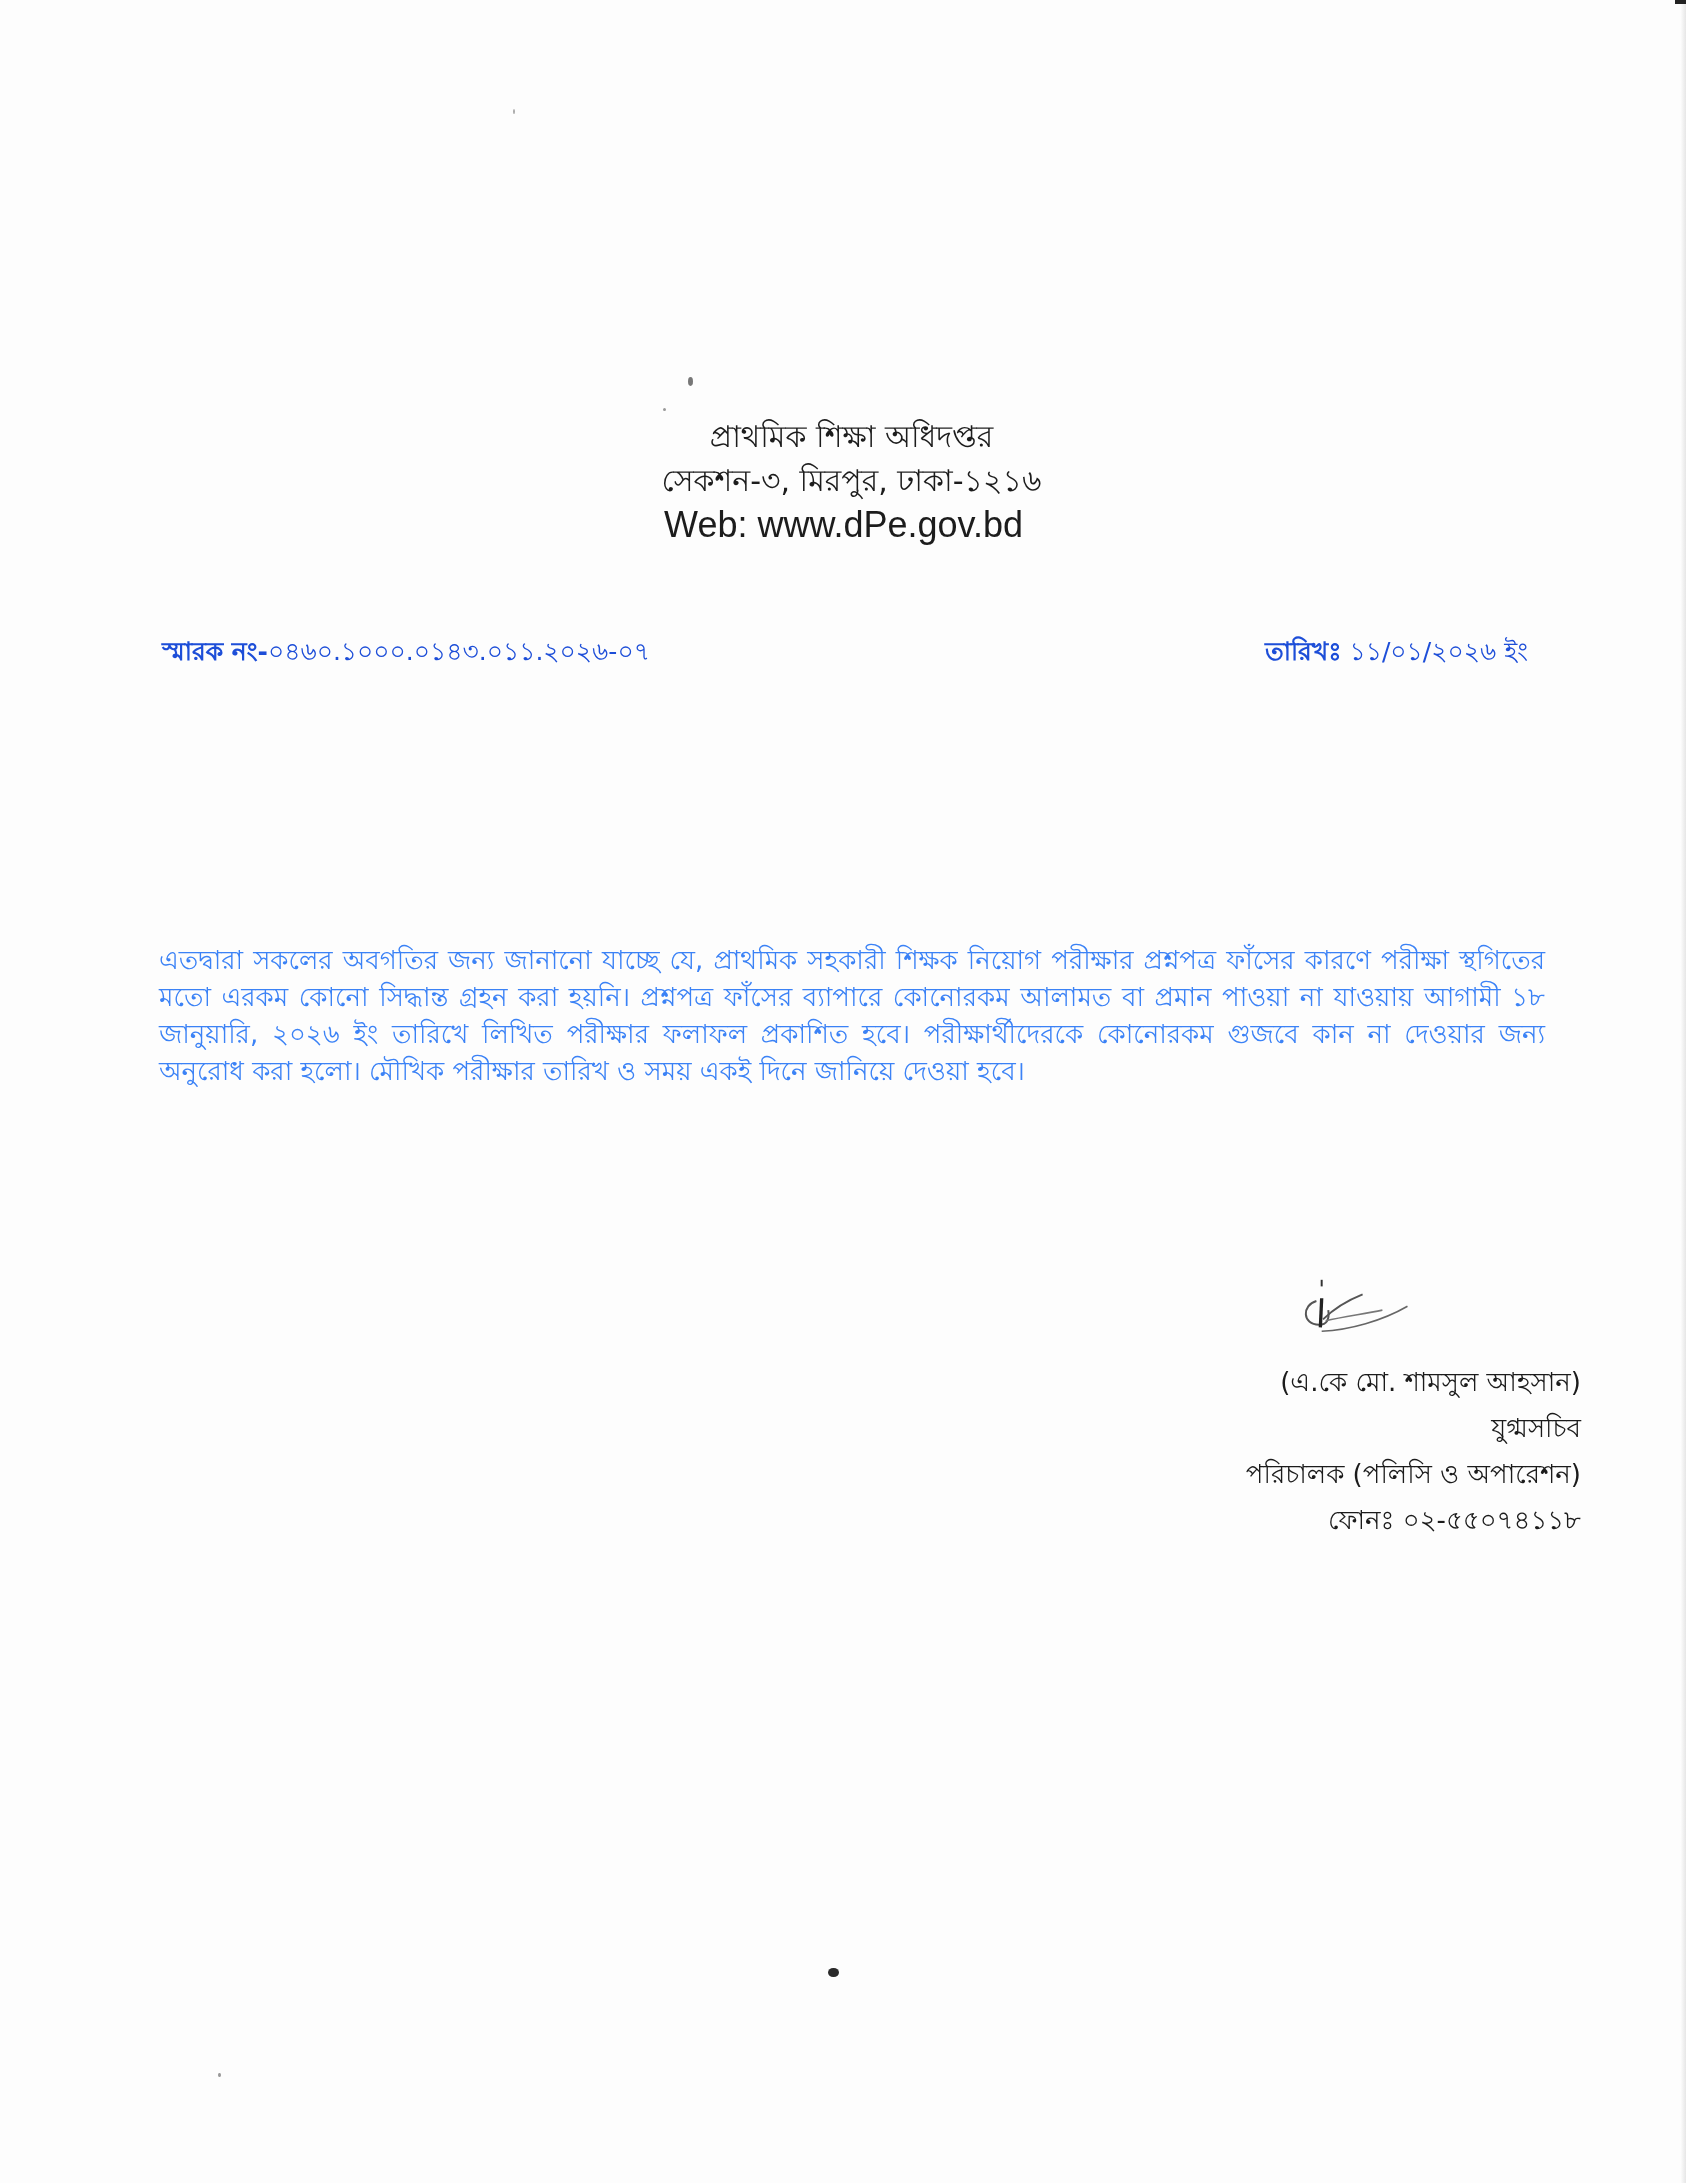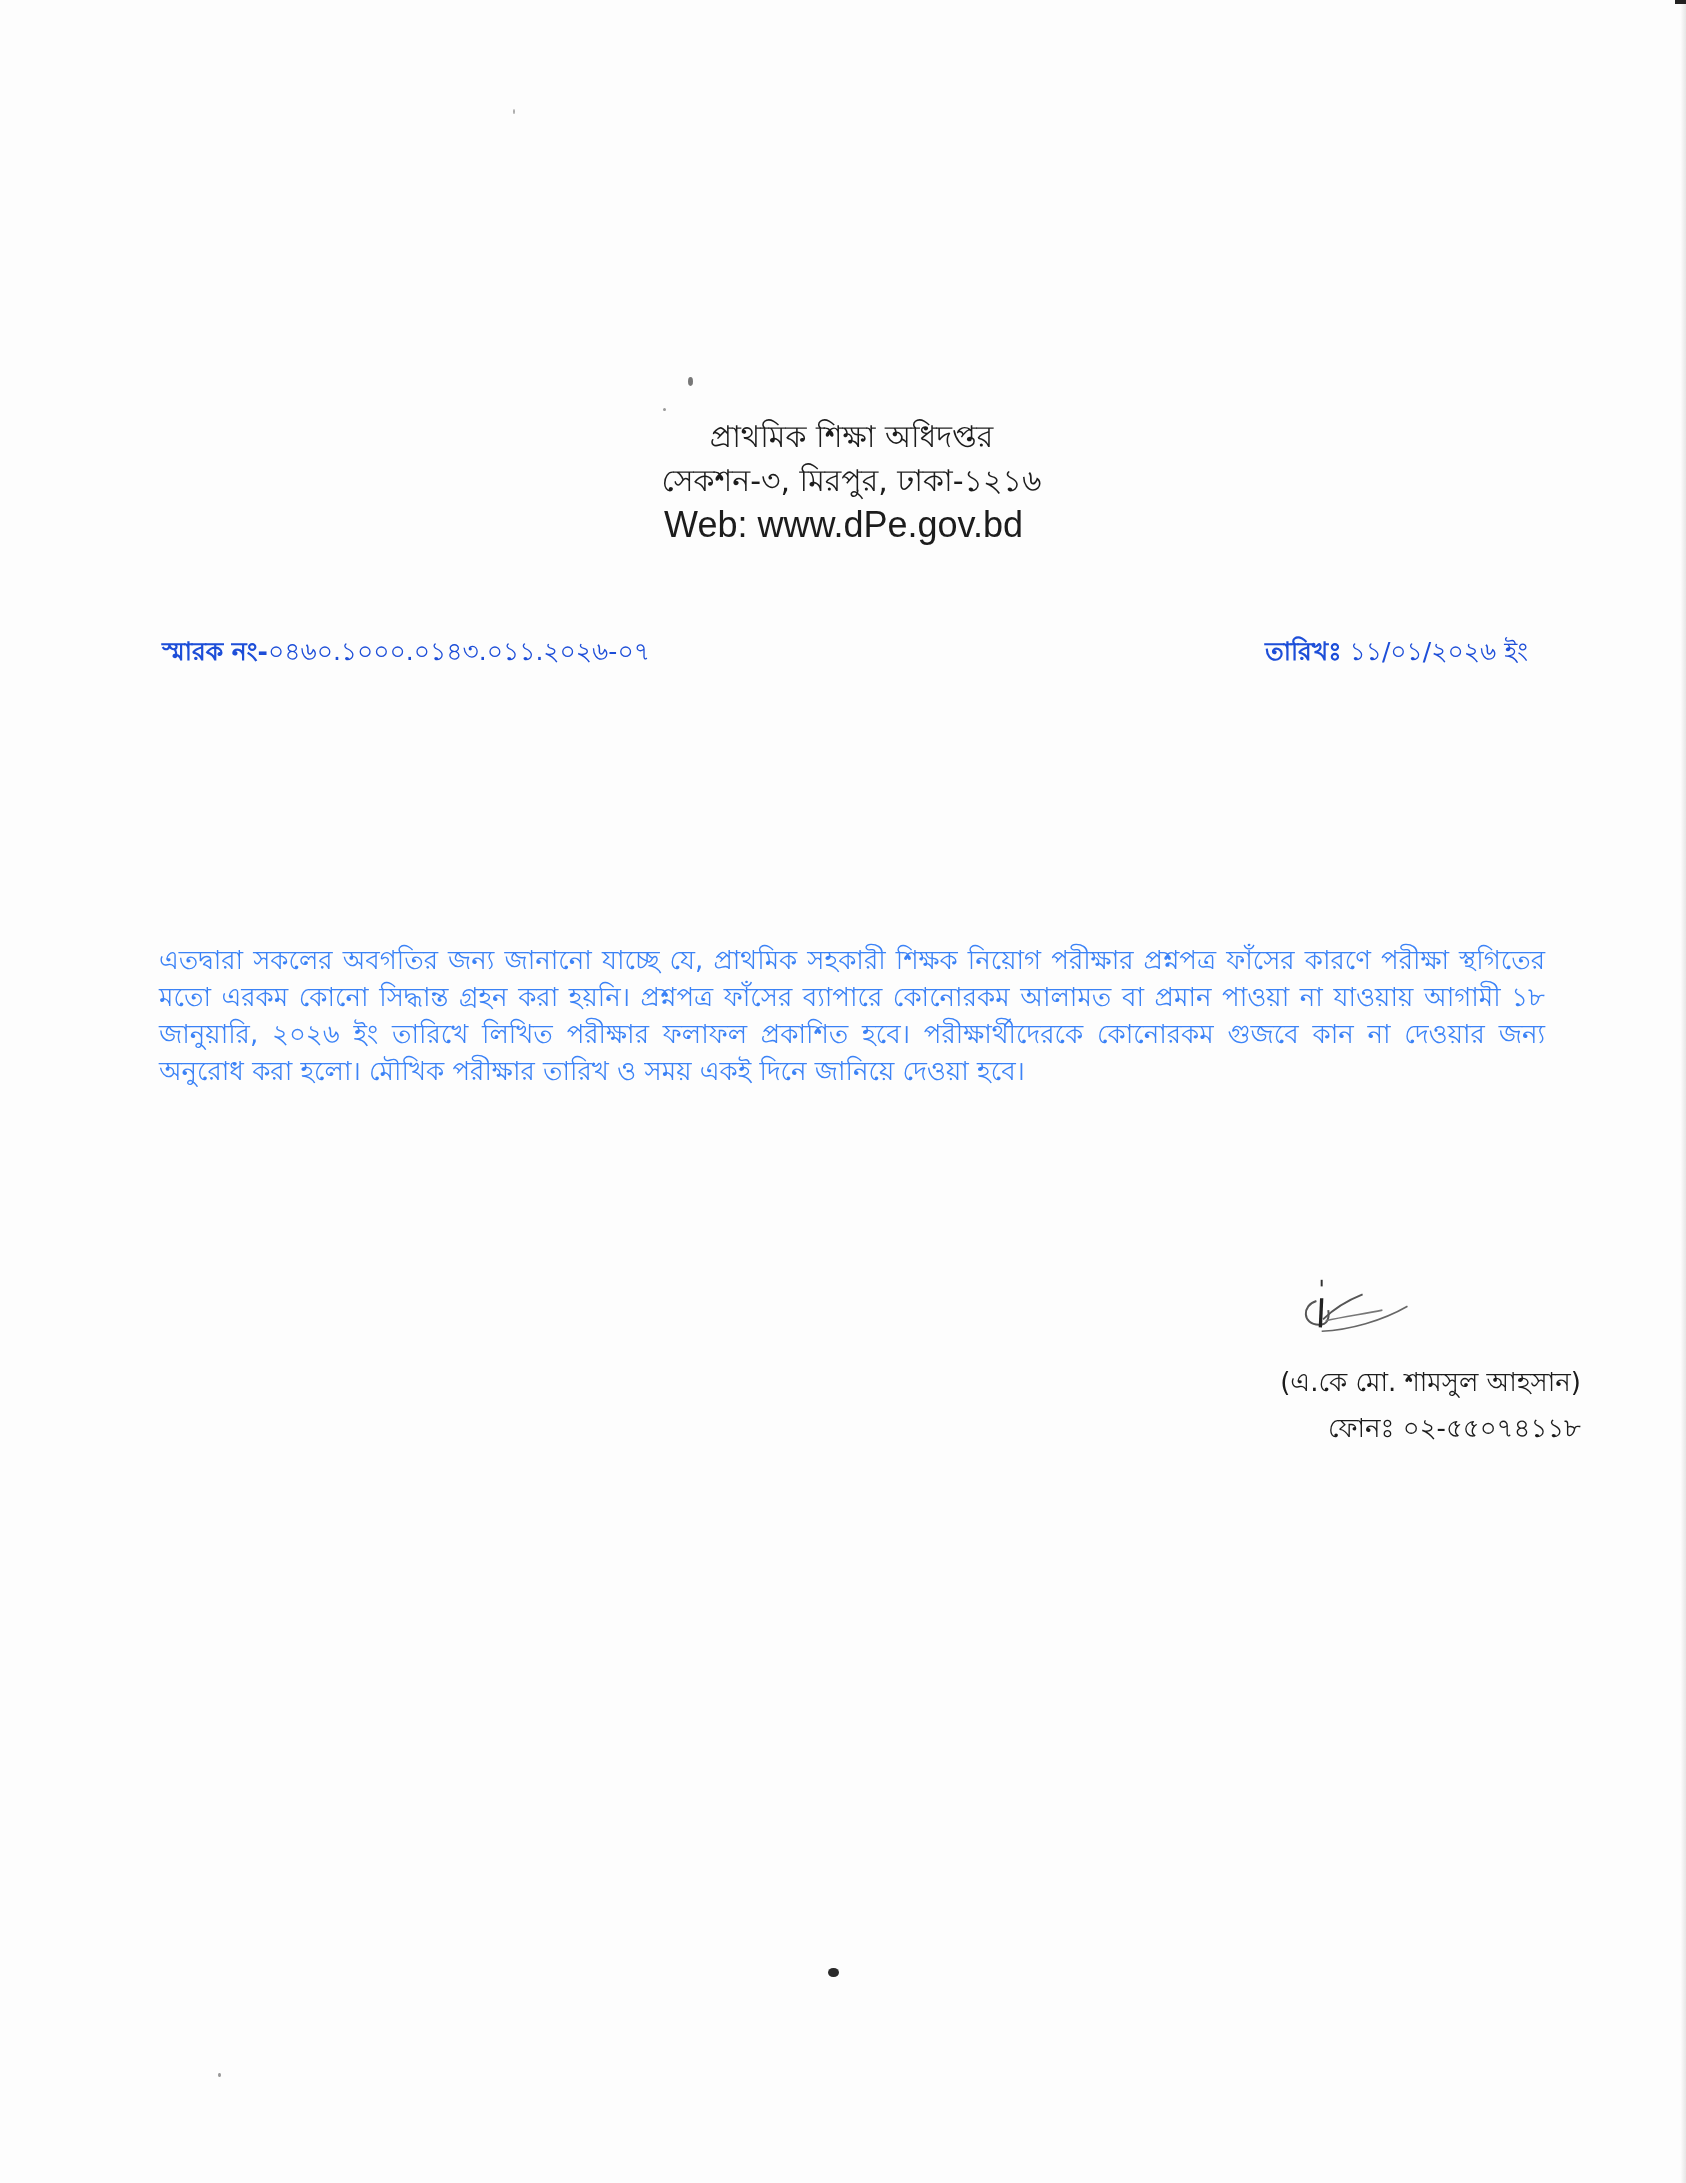--- a/index.html
+++ b/index.html
@@ -162,19 +162,21 @@
       <path d="M40 42 C18 48, 18 78, 44 78 C56 78, 60 70, 58 56" stroke="#555" stroke-width="3" fill="none"></path>
       <path d="M48 38 L46 82" stroke="#222" stroke-width="5" fill="none"></path>
       <path d="M50 70 C70 50, 90 40, 110 32" stroke="#555" stroke-width="3" fill="none"></path>
       <path d="M54 72 C80 66, 110 62, 140 56" stroke="#777" stroke-width="2.5" fill="none"></path>
       <path d="M48 88 C90 86, 140 72, 178 50" stroke="#666" stroke-width="2.5" fill="none"></path>
     </svg>
   </div>
 
   <div class="signature-block">
     <div class="sig-line">(এ.কে মো. শামসুল আহসান)</div>
+    <div class="sig-line">যুগ্মসচিব</div>
+    <div class="sig-line">পরিচালক (পলিসি ও অপারেশন)</div>
     <div class="sig-line">
       <span>ফোনঃ</span>
       <span>০২-৫৫০৭৪১১৮</span>
     </div>
   </div>
 </div>
 
 
 </body></html>

